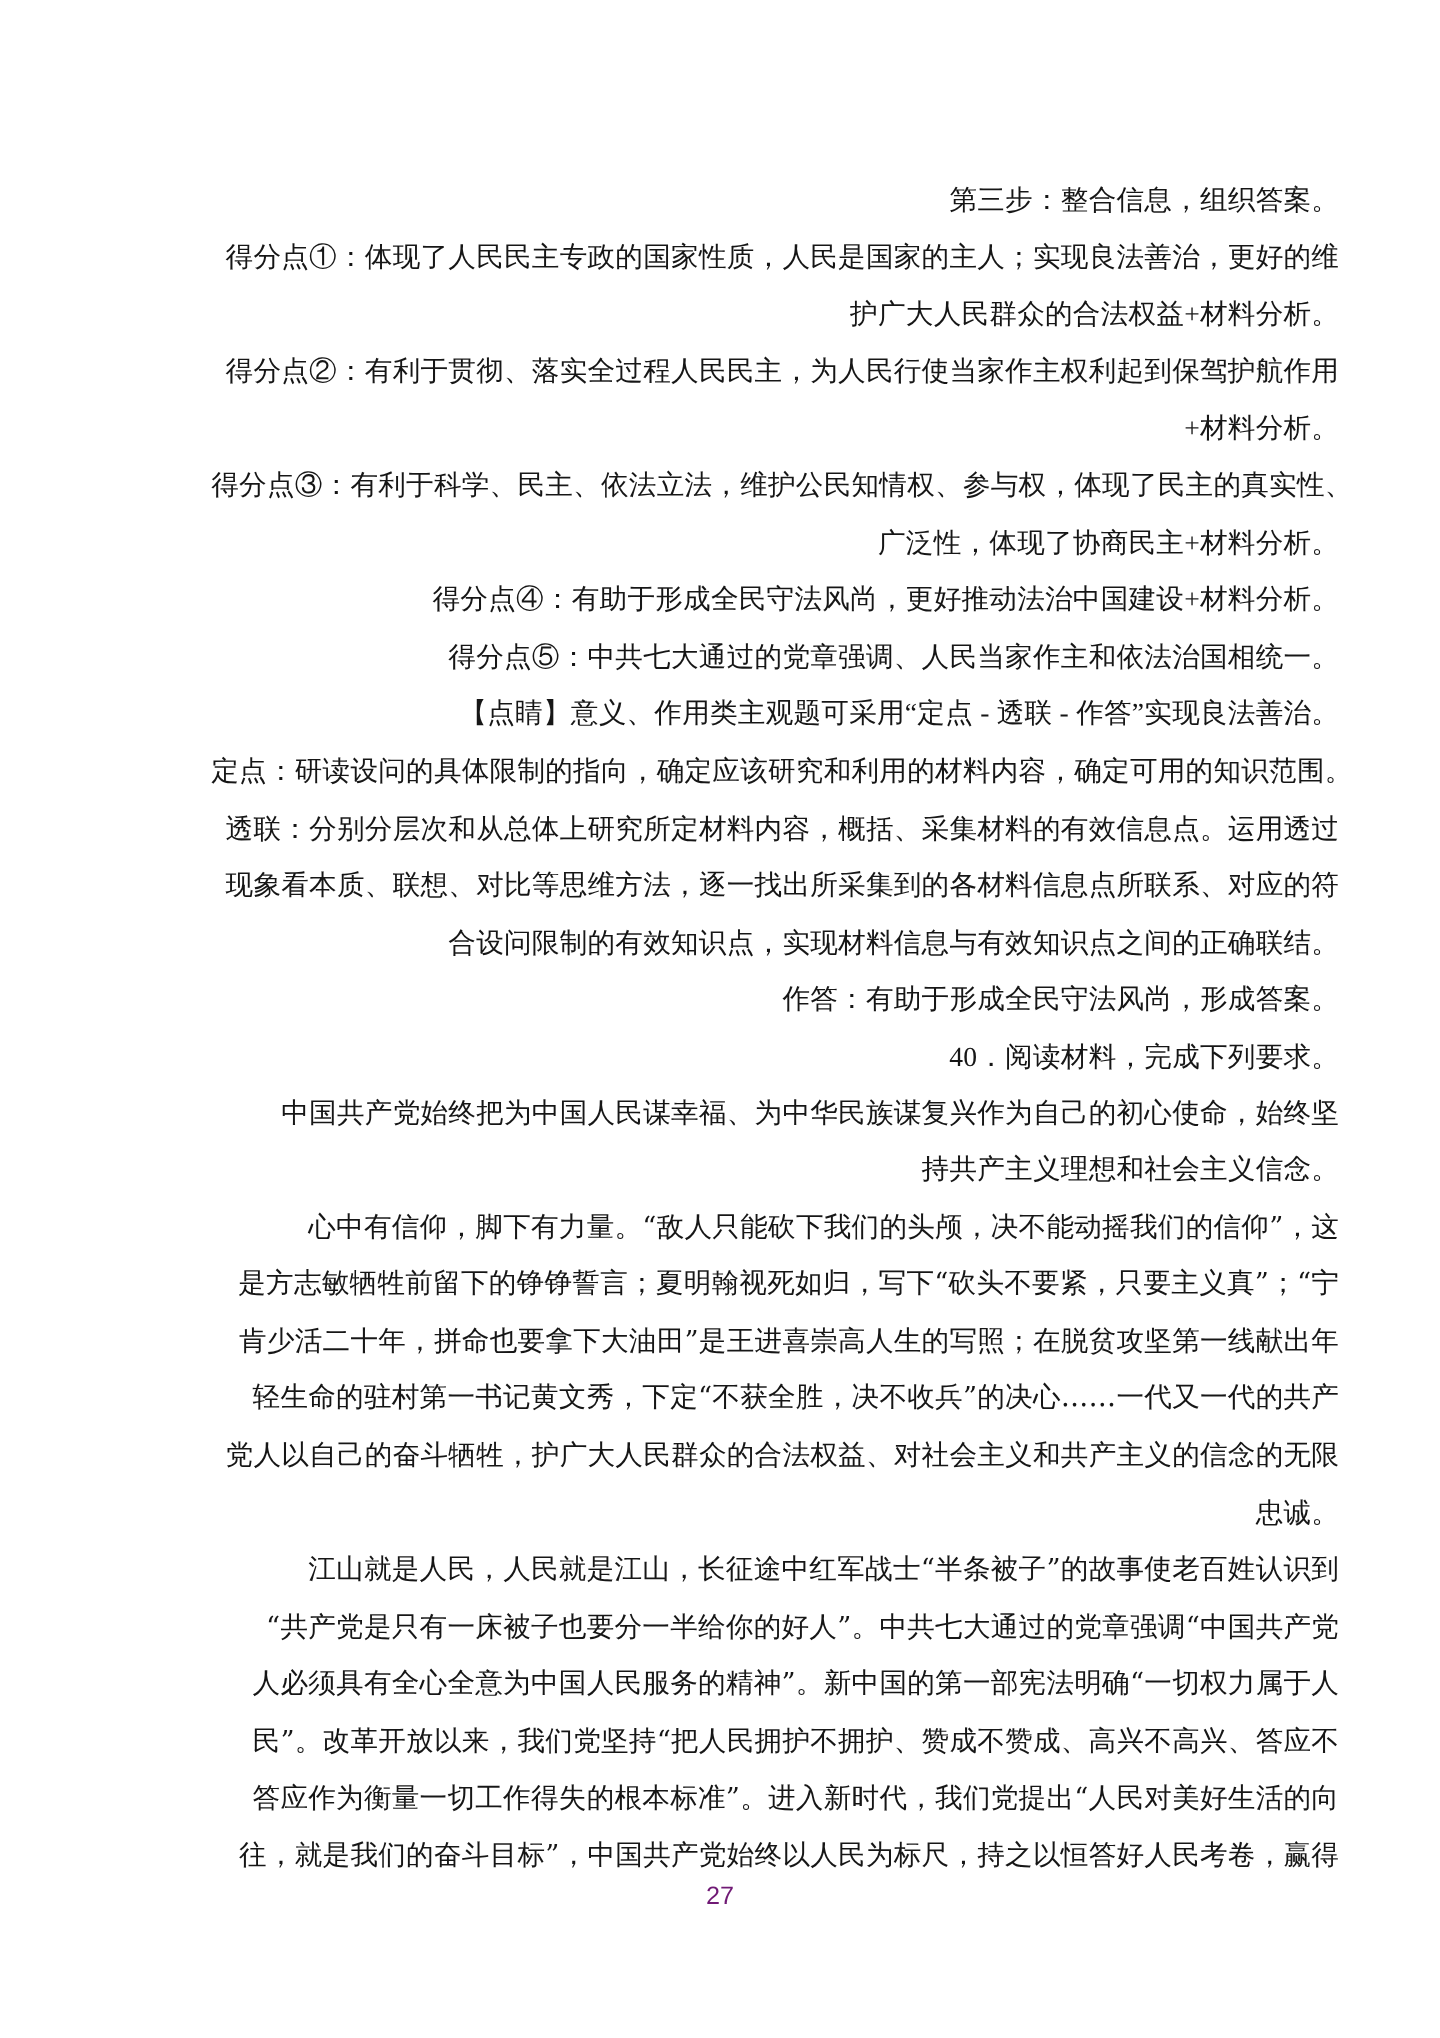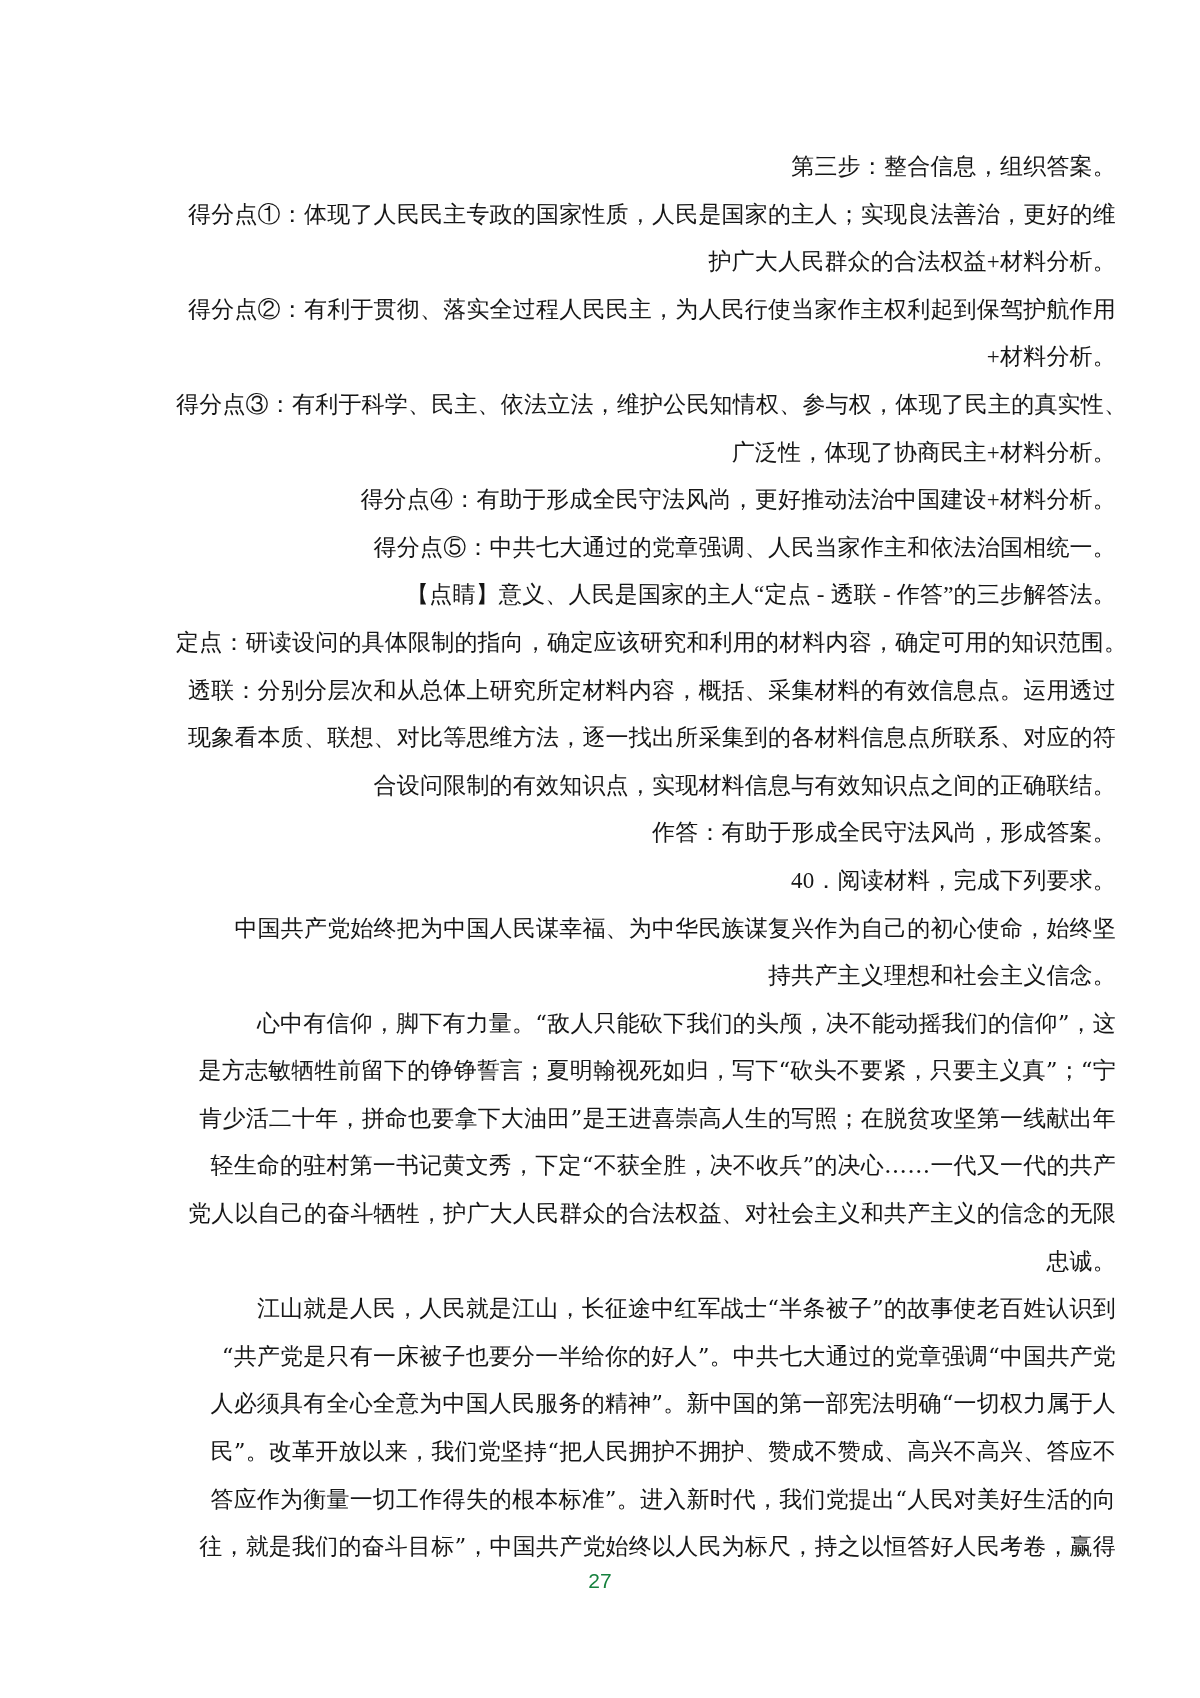--- a/index.html
+++ b/index.html
@@ -38,37 +38,37 @@
   }
   .page-number {
     position: absolute;
     top: 1566px;
     left: 0;
     width: 1200px;
     text-align: center;
     font-size: 21px;
     line-height: 30px;
     font-family: "Liberation Sans", sans-serif;
-    color: #15803d;
+    color: #701a75;
   }
 </style>
 </head>
 <body>
 
 <div class="page">
   <div class="line">第三步：整合信息，组织答案。</div>
   <div class="line">得分点①：体现了人民民主专政的国家性质，人民是国家的主人；实现良法善治，更好的维</div>
   <div class="line">护广大人民群众的合法权益+材料分析。</div>
   <div class="line">得分点②：有利于贯彻、落实全过程人民民主，为人民行使当家作主权利起到保驾护航作用</div>
   <div class="line">+材料分析。</div>
   <div class="line">得分点③：有利于科学、民主、依法立法，维护公民知情权、参与权，体现了民主的真实性、</div>
   <div class="line">广泛性，体现了协商民主+材料分析。</div>
   <div class="line">得分点④：有助于形成全民守法风尚，更好推动法治中国建设+材料分析。</div>
   <div class="line">得分点⑤：中共七大通过的党章强调、人民当家作主和依法治国相统一。</div>
-  <div class="line">【点睛】意义、人民是国家的主人“定点 - 透联 - 作答”的三步解答法。</div>
+  <div class="line">【点睛】意义、作用类主观题可采用“定点 - 透联 - 作答”实现良法善治。</div>
   <div class="line">定点：研读设问的具体限制的指向，确定应该研究和利用的材料内容，确定可用的知识范围。</div>
   <div class="line">透联：分别分层次和从总体上研究所定材料内容，概括、采集材料的有效信息点。运用透过</div>
   <div class="line">现象看本质、联想、对比等思维方法，逐一找出所采集到的各材料信息点所联系、对应的符</div>
   <div class="line">合设问限制的有效知识点，实现材料信息与有效知识点之间的正确联结。</div>
   <div class="line">作答：有助于形成全民守法风尚，形成答案。</div>
   <div class="line">40．阅读材料，完成下列要求。</div>
   <div class="line kai indent">中国共产党始终把为中国人民谋幸福、为中华民族谋复兴作为自己的初心使命，始终坚</div>
   <div class="line kai">持共产主义理想和社会主义信念。</div>
   <div class="line kai indent">心中有信仰，脚下有力量。“敌人只能砍下我们的头颅，决不能动摇我们的信仰”，这</div>
   <div class="line kai">是方志敏牺牲前留下的铮铮誓言；夏明翰视死如归，写下“砍头不要紧，只要主义真”；“宁</div>

